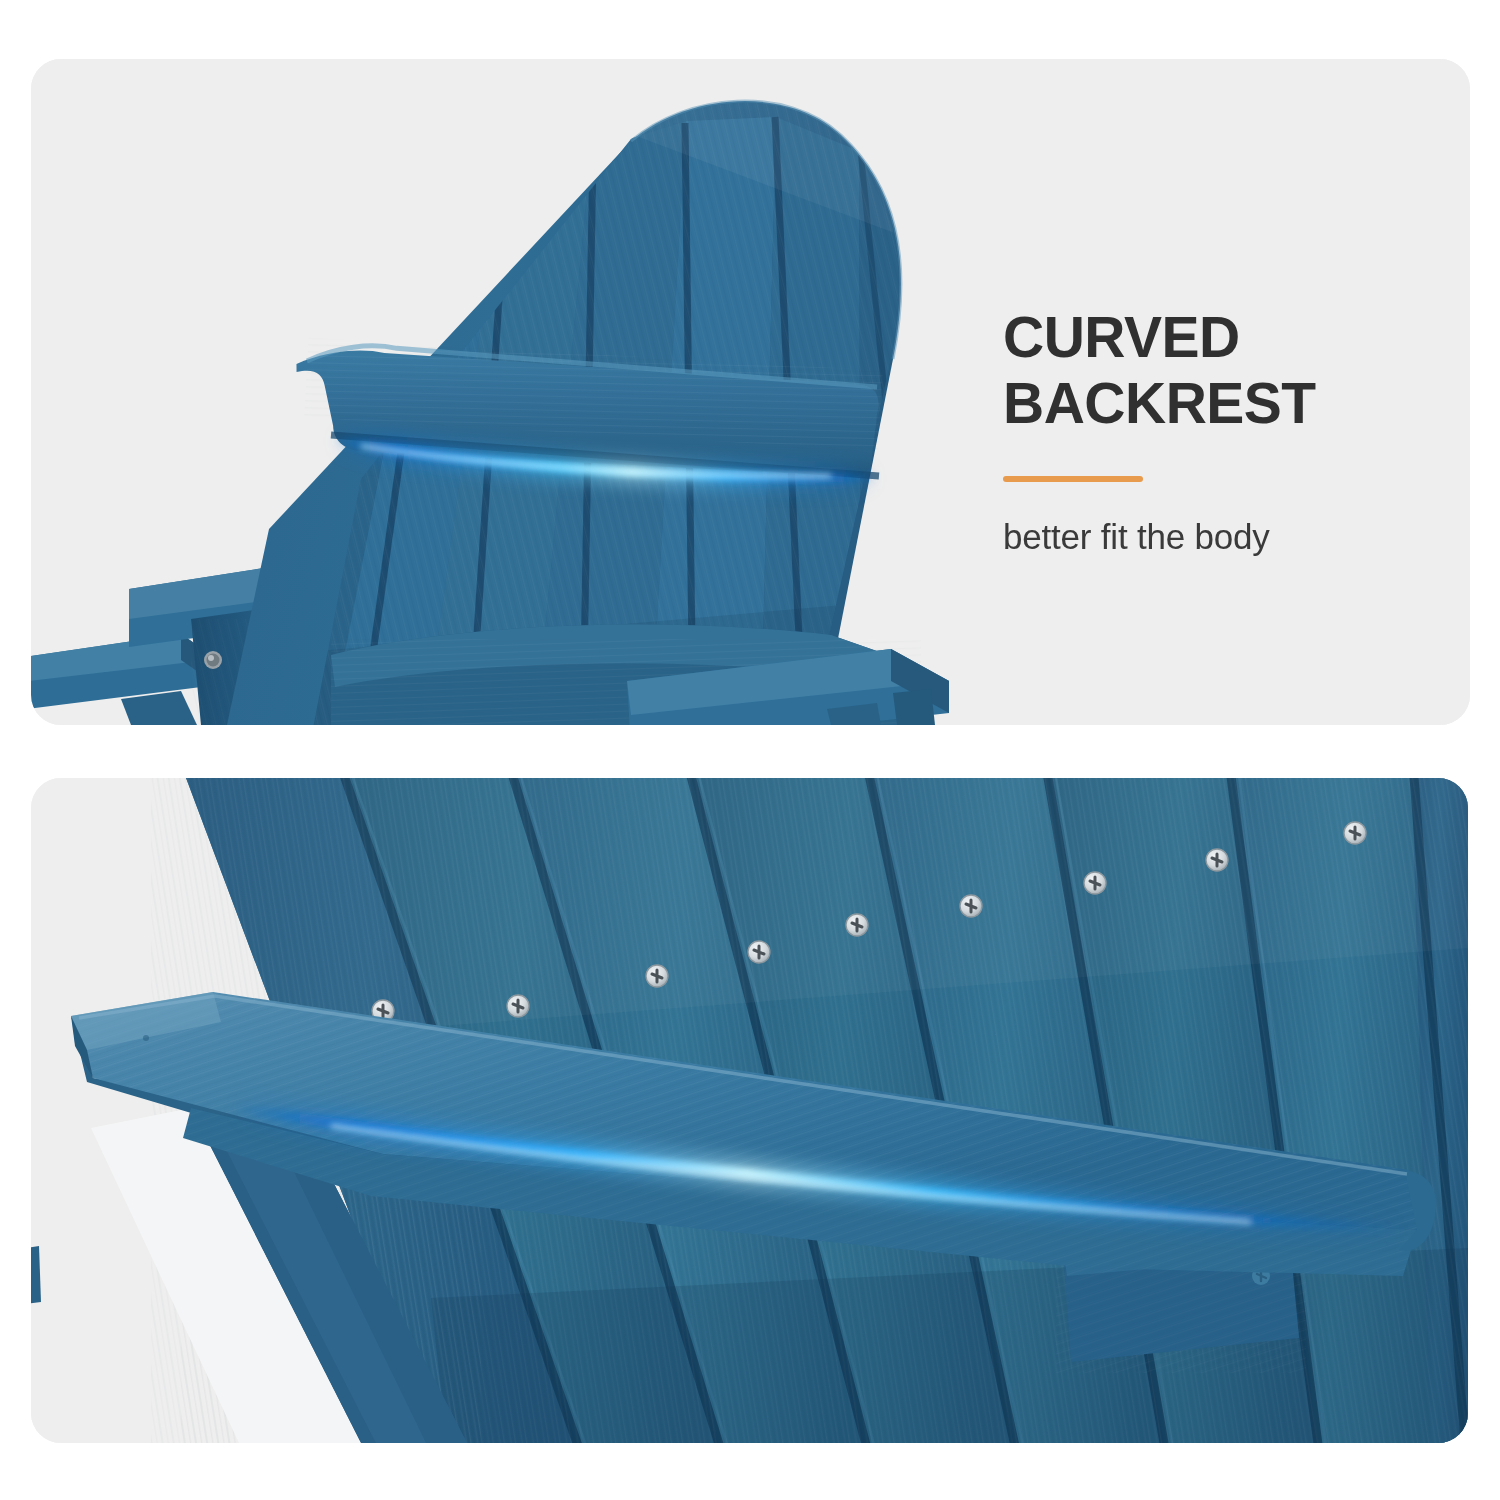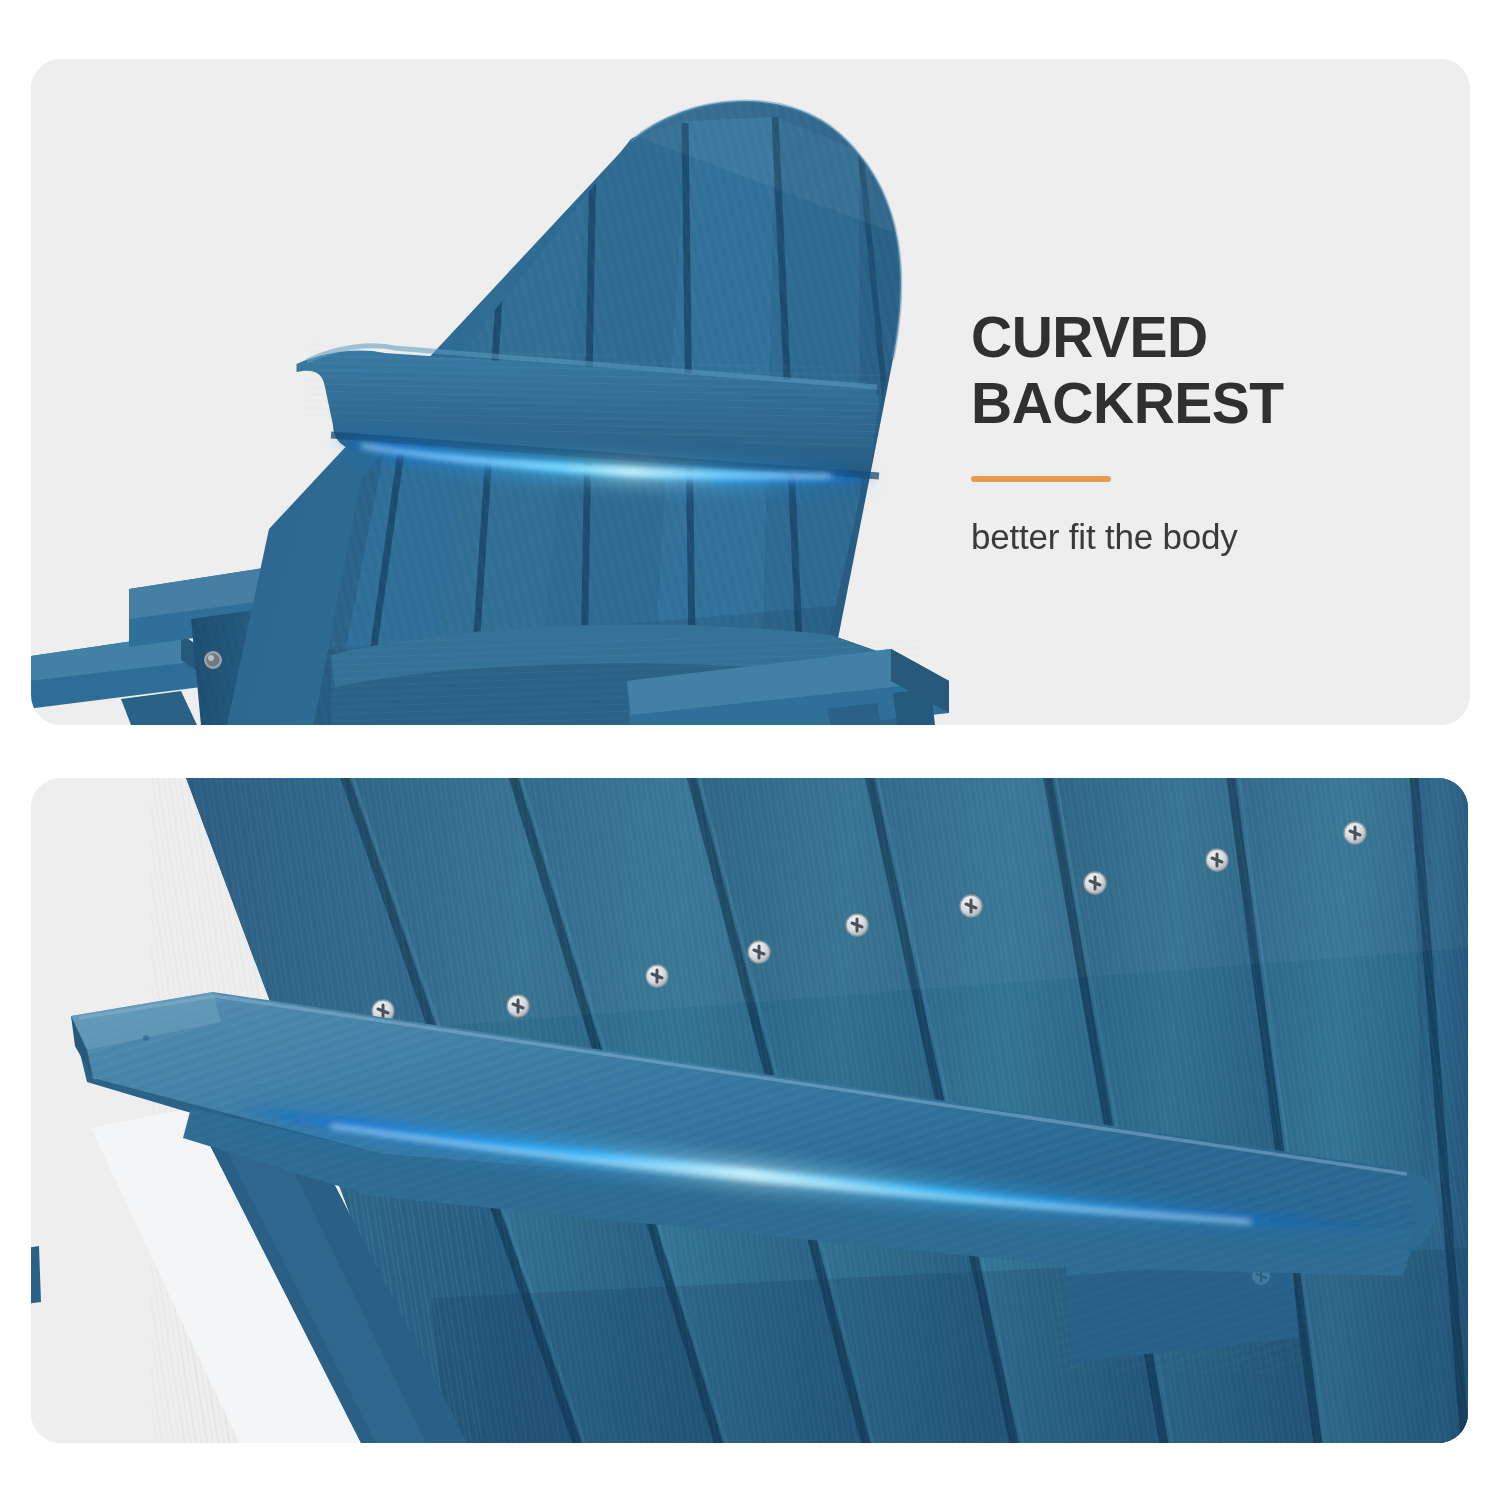--- a/index.html
+++ b/index.html
@@ -40,21 +40,21 @@
     top: 778px;
     width: 1437px;
     height: 665px;
   }
 
   
   .text-block {
     position: absolute;
     z-index: 40;
   }
-  #text-curved-backrest { left: 940px; top: 245px; width: 460px; }
+  #text-curved-backrest { left: 972px; top: 245px; width: 460px; }
 
   .feature-title {
     font-family: "Liberation Sans", sans-serif;
     font-weight: bold;
     font-size: 57px;
     line-height: 1.16;
     letter-spacing: -0.5px;
     color: #303030;
     margin: 0;
     white-space: pre-line;

